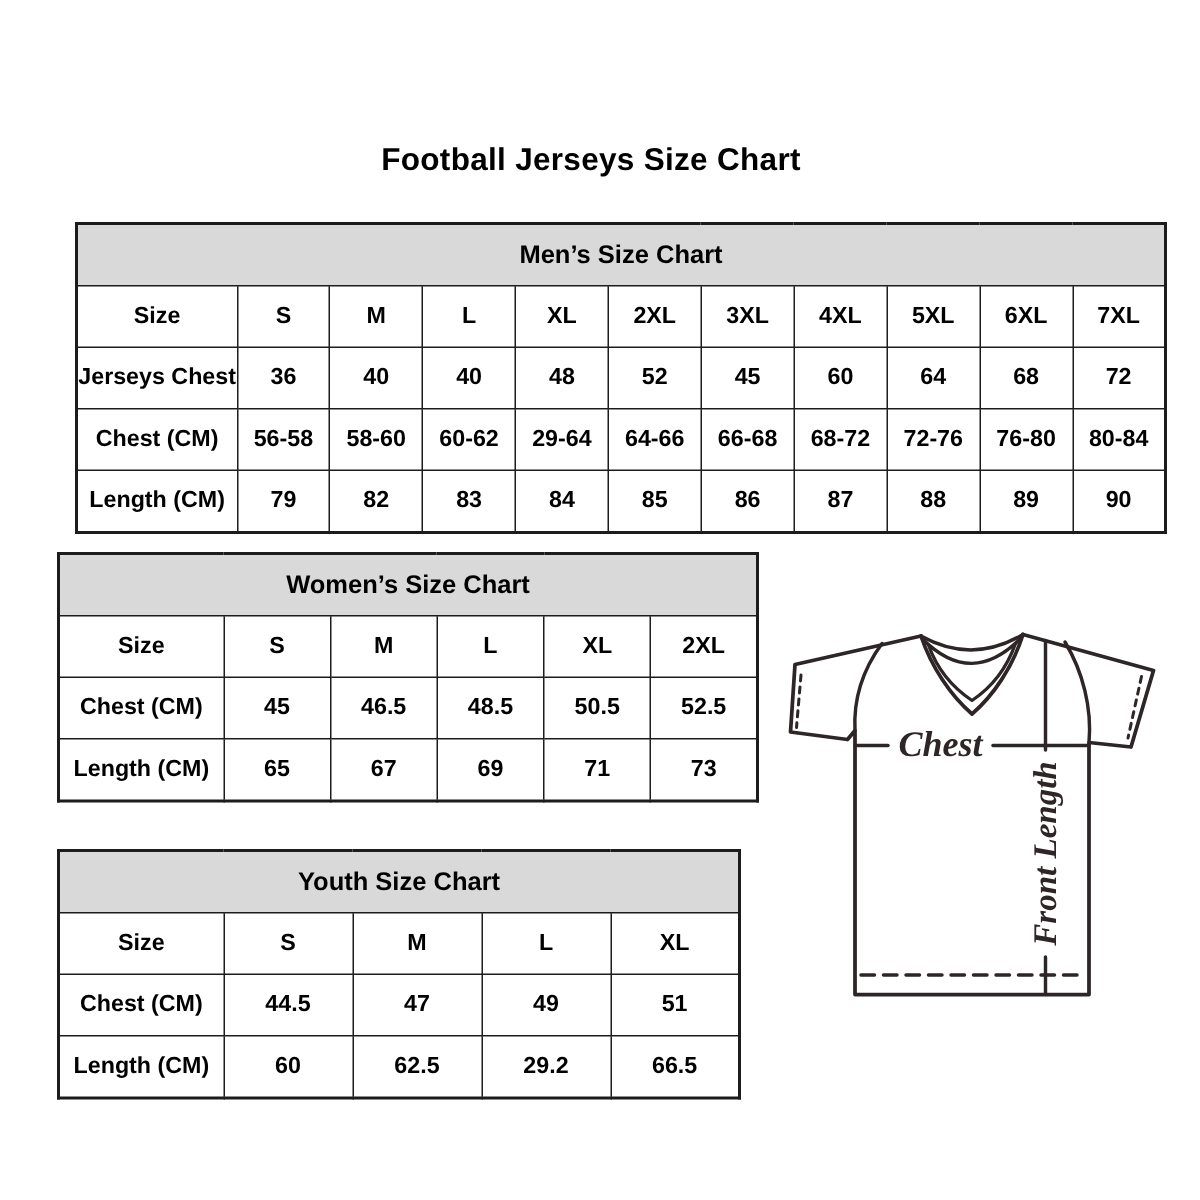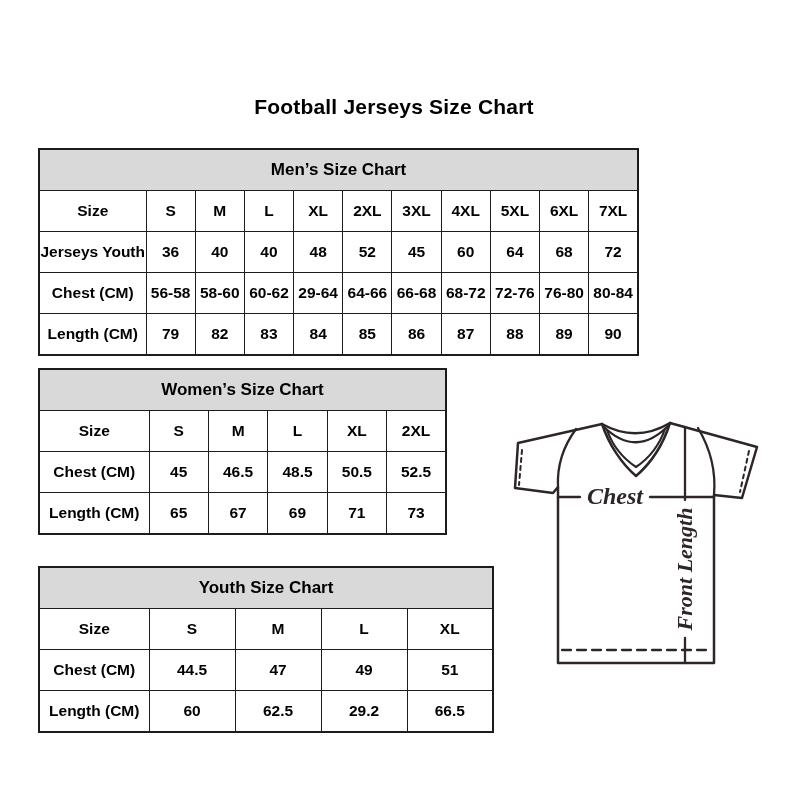--- a/index.html
+++ b/index.html
@@ -27,28 +27,28 @@
   }
   table.size-table td{
     border:1.5px solid var(--table-border);
     height:40px;padding:0;text-align:center;vertical-align:middle;
     font-weight:bold;font-size:15.5px;color:var(--text);
     overflow:hidden;white-space:nowrap;
   }
   table.size-table td.title-cell{
     background:var(--header-fill);font-size:17px;
   }
-  #table-mens{left:38px;top:148px;width:601px;}
-  #table-womens{left:38px;top:368px;width:409px;}
+  #table-mens{left:50px;top:148px;width:728px;}
+  #table-womens{left:38px;top:368px;width:468px;}
   #table-youth{left:38px;top:548px;width:456px;margin-top:18px;}
   #table-mens col.label-col{width:107px;}
   #table-womens col.label-col,
   #table-youth col.label-col{width:110px;}
   .jersey-diagram{
-    position:absolute;left:500px;top:398px;width:280px;height:290px;
+    position:absolute;left:512px;top:398px;width:280px;height:290px;
   }
   .jersey-diagram svg{display:block;width:100%;height:100%;}
   .jersey-diagram path, .jersey-diagram line{
     fill:none;stroke:var(--jersey-outline);
     stroke-linecap:round;stroke-linejoin:round;
   }
   .jersey-label{
     fill:var(--jersey-outline);stroke:none;
     font-family:"Liberation Serif", serif;
     font-style:italic;font-weight:bold;
@@ -84,21 +84,21 @@
         <td>L</td>
         <td>XL</td>
         <td>2XL</td>
         <td>3XL</td>
         <td>4XL</td>
         <td>5XL</td>
         <td>6XL</td>
         <td>7XL</td>
       </tr>
       <tr>
-        <td>Jerseys Youth</td>
+        <td>Jerseys Chest</td>
         <td>36</td>
         <td>40</td>
         <td>40</td>
         <td>48</td>
         <td>52</td>
         <td>45</td>
         <td>60</td>
         <td>64</td>
         <td>68</td>
         <td>72</td>

